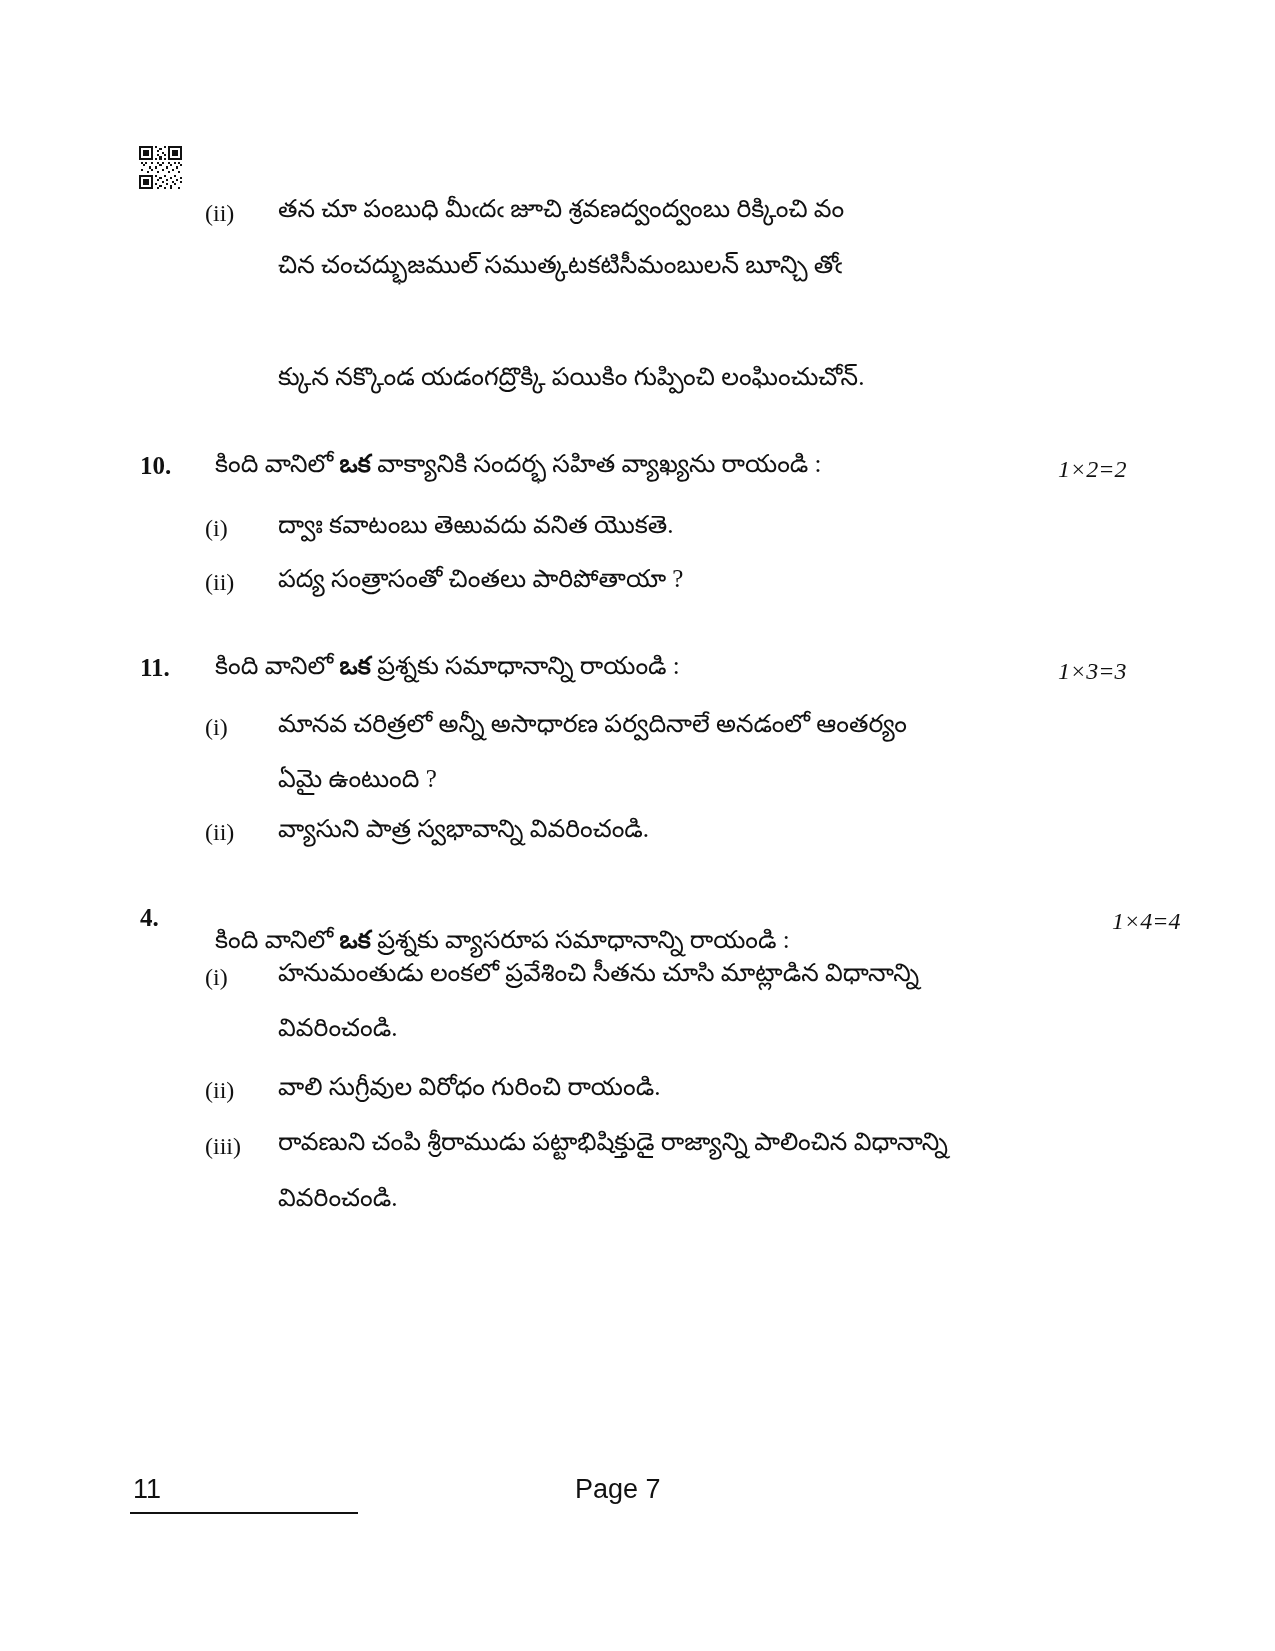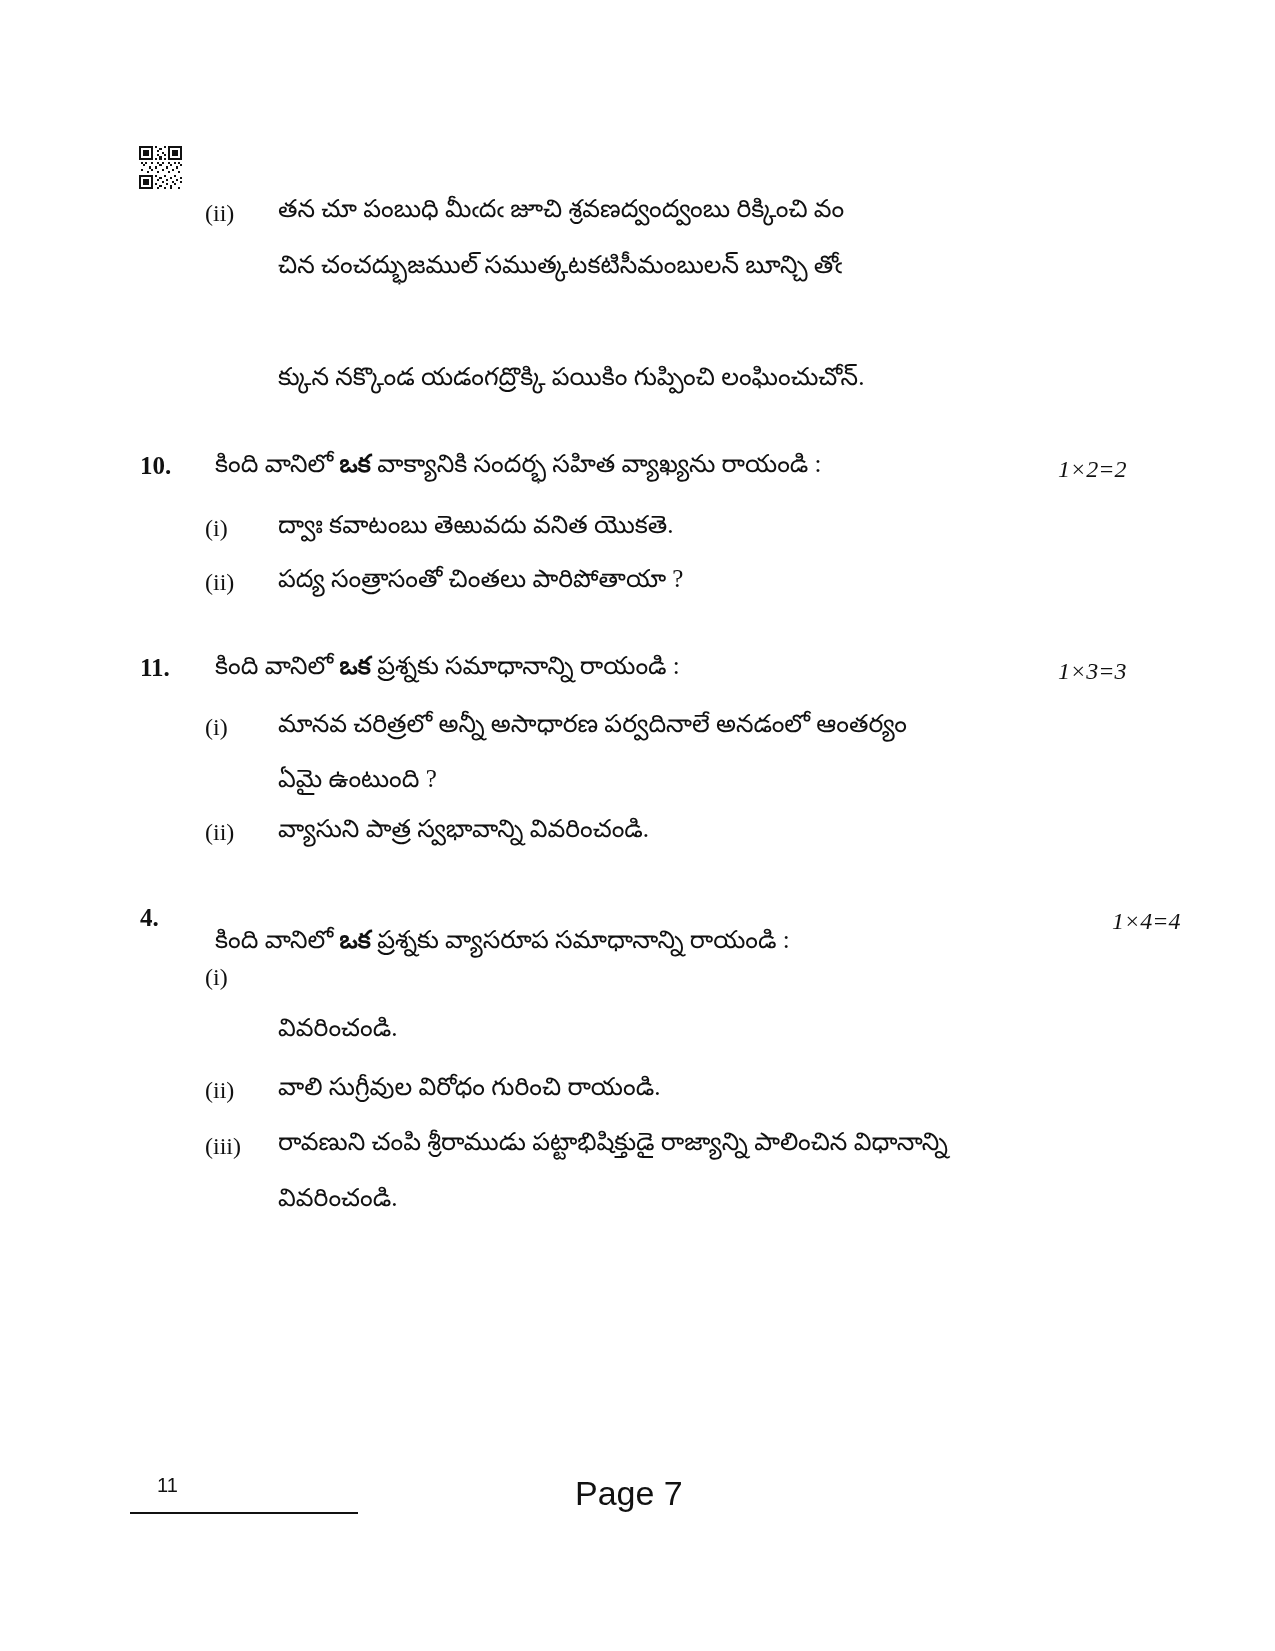--- a/index.html
+++ b/index.html
@@ -40,26 +40,25 @@
     font-weight: bold;
     font-family: "Liberation Serif", serif;
   }
   .qbold { font-weight: bold; }
   .marks {
     font-size: 24px;
     font-style: italic;
     font-family: "Liberation Serif", serif;
   }
   .footer-code {
-    font-size: 20px;
+    font-size: 27px;
     font-family: "Liberation Sans", sans-serif;
-    margin-left: 24px;
   }
   .footer-page {
-    font-size: 34px;
+    font-size: 27px;
     font-family: "Liberation Sans", sans-serif;
   }
   .footer-line {
     position: absolute;
     top: 1512px;
     left: 130px;
     width: 228px;
     height: 0;
     border-bottom: 2px solid #111111;
   }
@@ -172,20 +171,21 @@
   <div class="tl itemlabel" style="top:819px; left:205px">(ii)</div>
   <div class="tl telugu" style="top:815px; left:278px">వ్యాసుని పాత్ర స్వభావాన్ని వివరించండి.</div>
 
   <div class="tl qnum" style="top:904px; left:140px">4.</div>
   <div class="tl telugu" style="top:926px; left:215px">
     <span>కింది వానిలో </span><span class="qbold">ఒక</span><span> ప్రశ్నకు వ్యాసరూప సమాధానాన్ని రాయండి :</span>
   </div>
   <div class="tl marks" style="top:908px; left:1112px">1×4=4</div>
 
   <div class="tl itemlabel" style="top:964px; left:205px">(i)</div>
+  <div class="tl telugu" style="top:959px; left:278px">హనుమంతుడు లంకలో ప్రవేశించి సీతను చూసి మాట్లాడిన విధానాన్ని</div>
   <div class="tl telugu" style="top:1014px; left:278px">వివరించండి.</div>
 
   <div class="tl itemlabel" style="top:1077px; left:205px">(ii)</div>
   <div class="tl telugu" style="top:1073px; left:278px">వాలి సుగ్రీవుల విరోధం గురించి రాయండి.</div>
 
   <div class="tl itemlabel" style="top:1133px; left:205px">(iii)</div>
   <div class="tl telugu" style="top:1128px; left:278px">రావణుని చంపి శ్రీరాముడు పట్టాభిషిక్తుడై రాజ్యాన్ని పాలించిన విధానాన్ని</div>
   <div class="tl telugu" style="top:1184px; left:278px">వివరించండి.</div>
 
   <div class="tl footer-code" style="top:1474px; left:133px">11</div>

